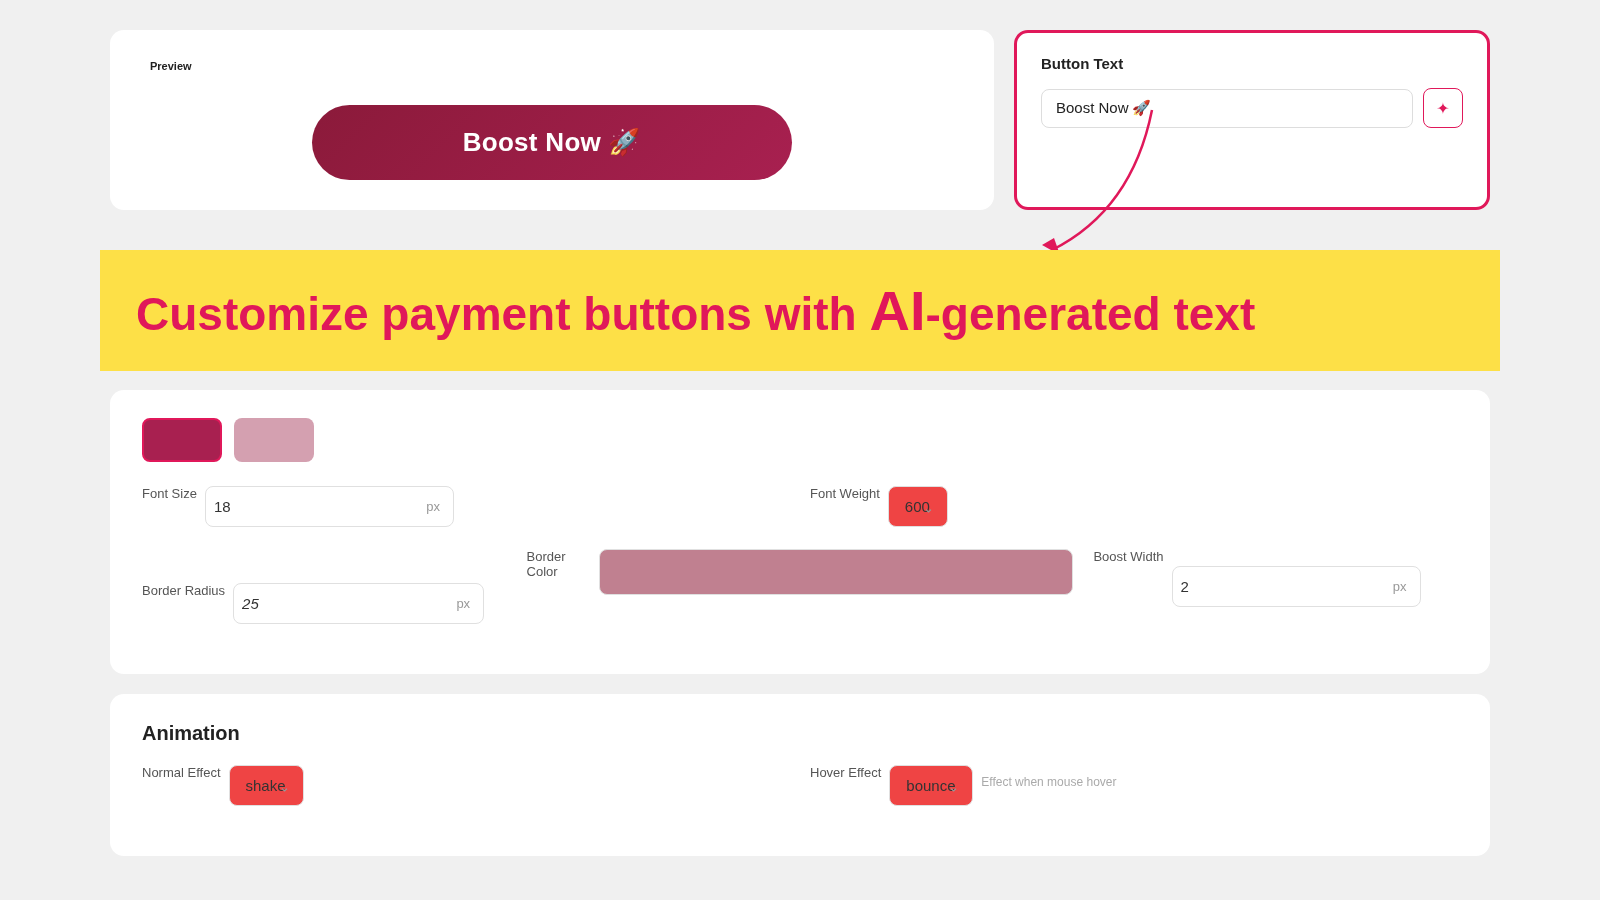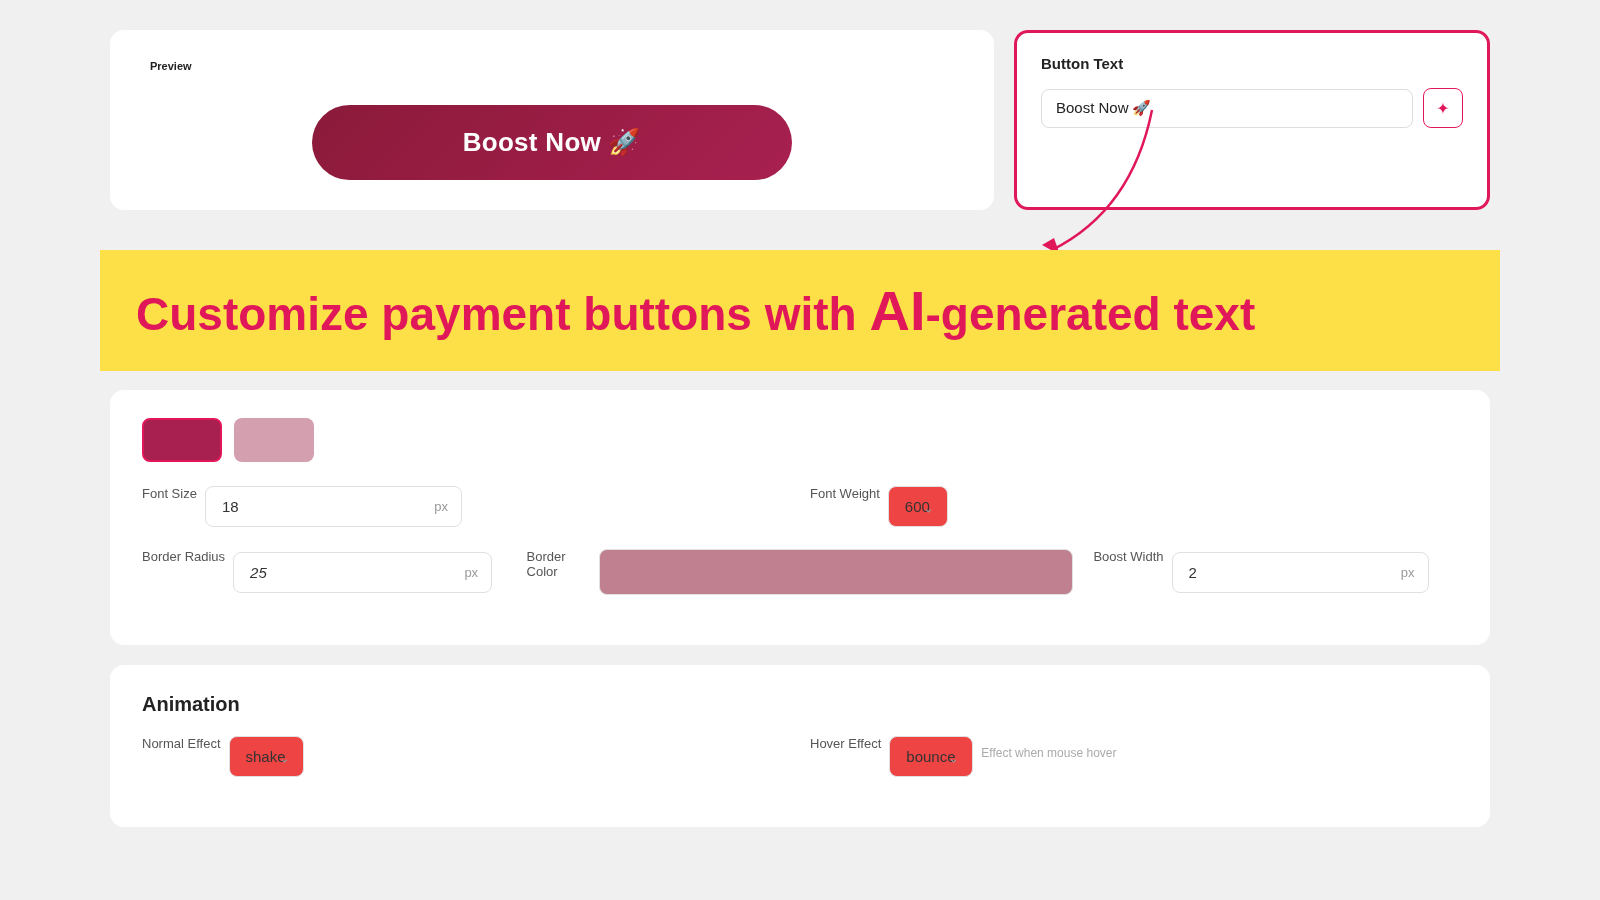--- a/index.html
+++ b/index.html
@@ -182,21 +182,21 @@
     .form-input-wrapper {
       position: relative;
       display: flex;
       align-items: center;
     }
 
     .form-input {
       width: 100%;
       border: 1.5px solid #e0e0e0;
       border-radius: 8px;
-      padding: 11px 16px;
+      padding: 11px 8px;
       font-size: 15px;
       color: #333;
       background: #fff;
       outline: none;
     }
 
     .form-input-suffix {
       position: absolute;
       right: 14px;
       font-size: 13px;
@@ -336,21 +336,21 @@
             <option value="400">400</option>
             <option value="500">500</option>
             <option value="700">700</option>
             <option value="800">800</option>
           </select>
         </div>
       </div>
     </div>
 
     <div class="form-row">
-      <div class="form-group" style="flex: 1;">
+      <div class="form-group" style="flex: 1; margin-top: 34px;">
         <label class="form-label">Border Radius</label>
         <div class="form-input-wrapper">
           <input class="form-input" type="text" style="padding-right: 40px; font-style: italic;" value="25">
           <span class="form-input-suffix">px</span>
         </div>
       </div>
 
       <div class="form-group" style="flex: 1.5;">
         <label class="form-label">Border Color</label>
         <div class="color-input-swatch"></div>

